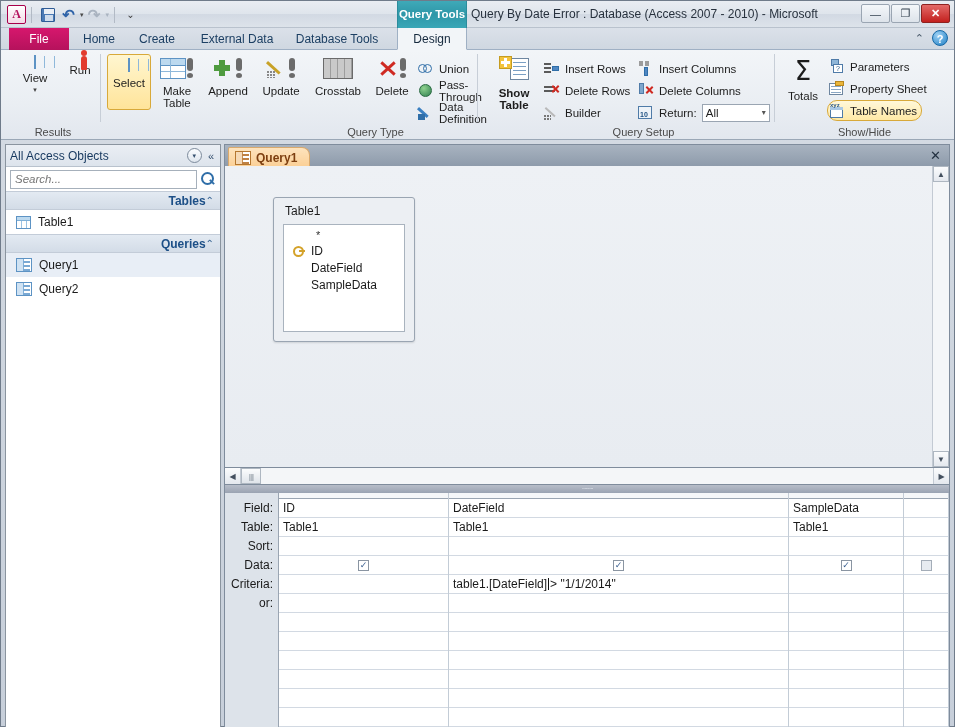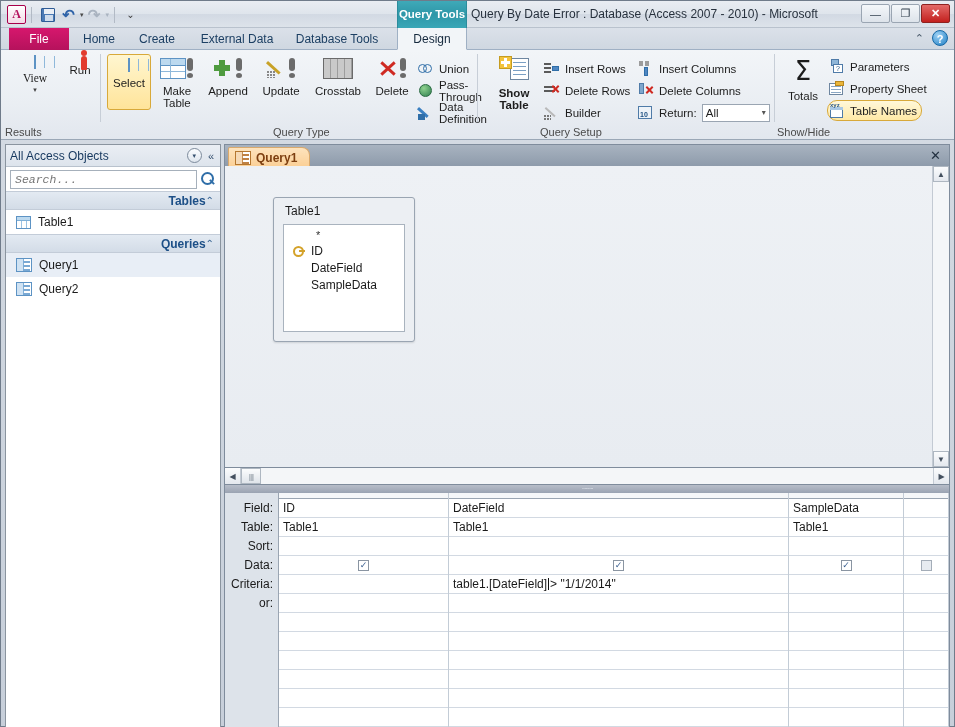--- a/index.html
+++ b/index.html
@@ -92,21 +92,21 @@
   }
 
   
   .ribbon {
     height:90px;flex:none;position:relative;
     background:linear-gradient(to bottom,#f2f5f8 0%,#eaeef3 60%,#e2e7ee 100%);
     border-bottom:1px solid #9aa7b6;
   }
   .rgroup { position:absolute; top:0; height:90px; }
   .rgroup .glabel {
-    position:absolute;bottom:2px;left:0;right:0;text-align:left;font-size:11px;color:#4a4a4a;
+    position:absolute;bottom:2px;left:0;right:0;text-align:center;font-size:11px;color:#4a4a4a;
   }
   .rgroup .gsep { position:absolute;top:4px;bottom:18px;right:0;width:1px;background:#c7ced7;}
 
   .bigbtn { position:absolute; text-align:center; font-size:11.5px; color:#1d1d1d; }
   .bigbtn .lbl { display:block; line-height:12px; }
 
   
   .tblicon{ width:30px;height:26px;border:1px solid #5d93c4;background:#fff;margin:0 auto;position:relative;}
   .tblicon::before{content:"";position:absolute;left:0;right:0;top:0;height:6px;background:#bcd9ef;border-bottom:1px solid #5d93c4;}
   .tblicon i{position:absolute;left:9px;top:0;bottom:0;width:1px;background:#8fb8da;}
@@ -162,21 +162,21 @@
   .nav-title{flex:1;font-size:12px;color:#15375e;}
   .nav-drop{
     width:15px;height:15px;border-radius:50%;border:1px solid #7d8b9c;
     background:linear-gradient(to bottom,#fbfdff,#dfe6ee);
     font-size:7px;color:#35506f;text-align:center;line-height:13px;
   }
   .nav-collapse{font-size:11px;color:#35506f;padding:0 2px;}
   .nav-search{height:24px;flex:none;display:flex;align-items:center;padding:2px 4px;gap:3px;background:#fff;}
   .nav-search input{
     flex:1;height:19px;border:1px solid #a6b0bb;font-style:italic;font-size:11.5px;
-    color:#585858;padding:0 4px;font-family:Liberation Mono, monospace;background:#fff;
+    color:#585858;padding:0 4px;font-family:Liberation Sans, sans-serif;background:#fff;
   }
   .ico-search{
     width:16px;height:16px;position:relative;flex:none;
   }
   .ico-search::before{content:"";position:absolute;left:1px;top:1px;width:9px;height:9px;border:2px solid #2f6ea8;border-radius:50%;}
   .ico-search::after{content:"";position:absolute;left:9px;top:10px;width:6px;height:2px;background:#2f6ea8;transform:rotate(45deg);}
   .grp-hdr{
     height:19px;display:flex;align-items:center;justify-content:flex-end;padding:0 6px;
     background:linear-gradient(to bottom,#e3eaf2,#d3dce7);
     border-top:1px solid #c3ccd8;border-bottom:1px solid #c3ccd8;
@@ -329,21 +329,21 @@
     <div class="tab active" style="left:396px;width:70px;">Design</div>
     <div class="help-icons">
       <span class="ico-collapse">⌃</span>
       <span class="ico-help">?</span>
     </div>
   </div>
 
   <div class="ribbon">
 
     <div class="rgroup" style="left:4px;width:96px;">
-      <div class="bigbtn" style="left:8px;top:6px;width:44px;font-family:Liberation Serif, serif;">
+      <div class="bigbtn" style="left:8px;top:6px;width:44px;">
         <span class="tblicon"><i></i><i class="b"></i><u></u><u class="b"></u></span>
         <span class="lbl" style="margin-top:4px">View</span>
         <span class="lbl" style="font-size:7px;color:#444;">▾</span>
       </div>
       <div class="bigbtn" style="left:57px;top:6px;width:36px;">
         <span class="bang"></span>
         <span class="lbl" style="margin-top:8px">Run</span>
       </div>
       <div class="glabel">Results</div>
       <div class="gsep"></div>

